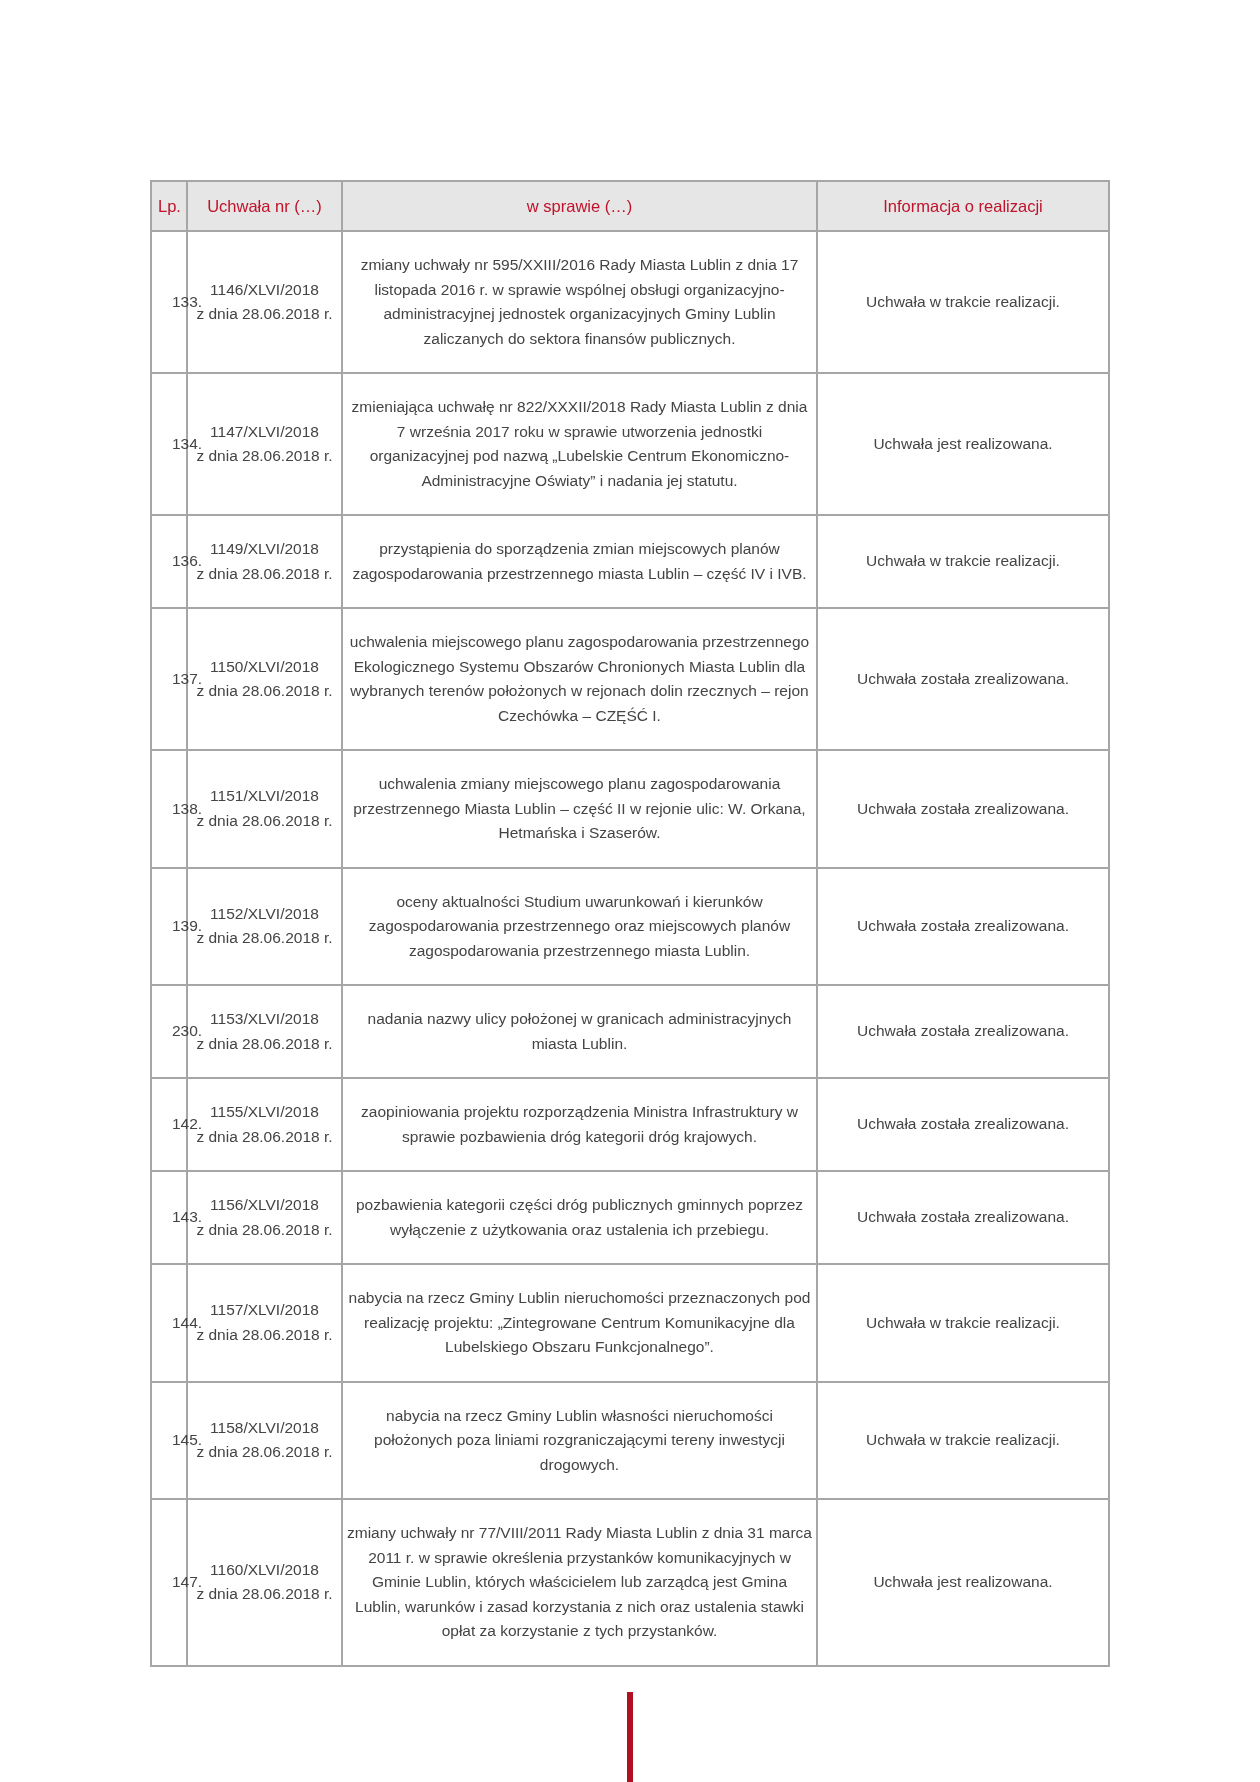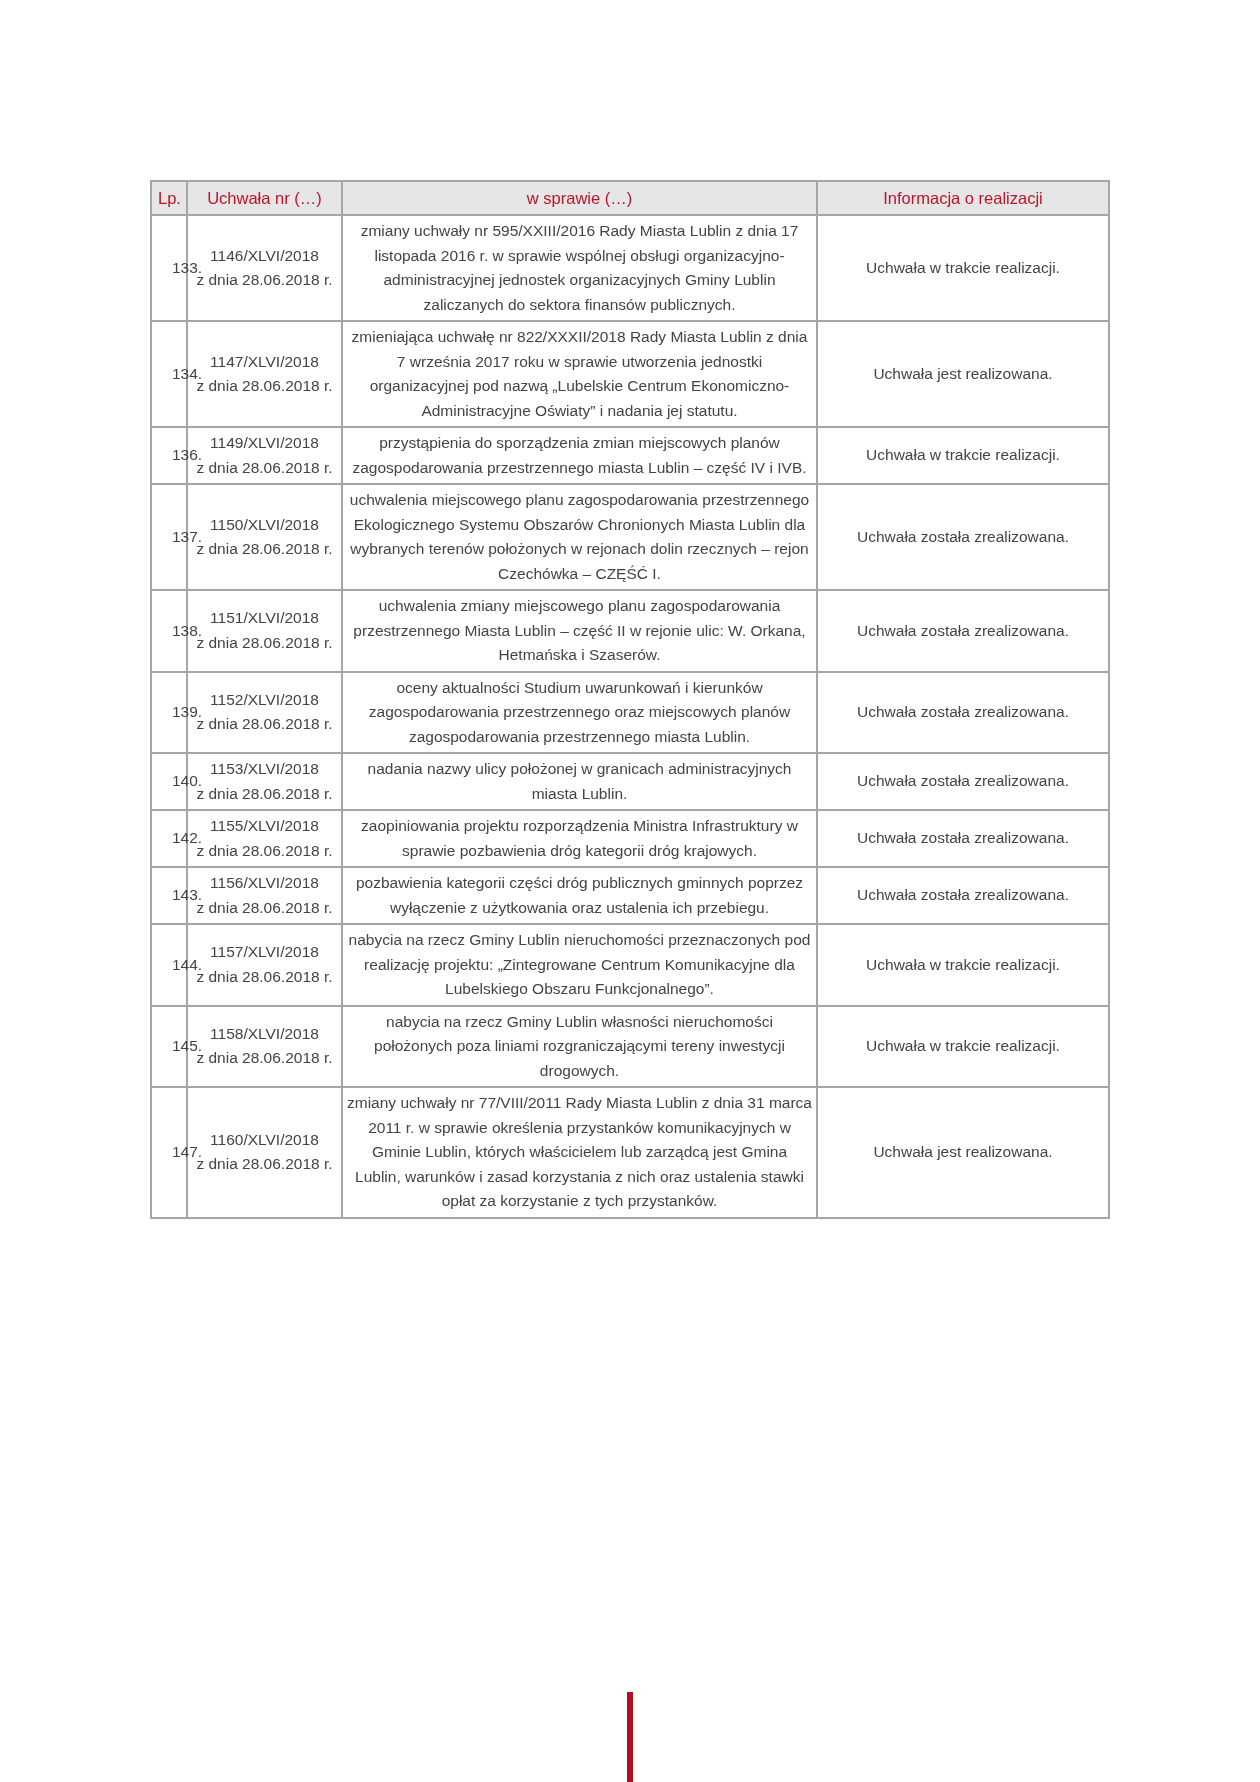--- a/index.html
+++ b/index.html
@@ -13,29 +13,29 @@
     border-collapse: collapse; table-layout: fixed;
     font-size: 15.5px; line-height: 24.5px;
   }
   .doc-table th, .doc-table td {
     border: 2px solid #a6a6a6;
     text-align: center; vertical-align: middle;
     padding: 3px 6px;
   }
   .doc-table th {
     background: #e6e6e6; color: #c0122a; font-weight: normal;
-    height: 32px; padding: 0 6px; font-size: 16.5px;
+    height: 32px; padding: 8px 6px; font-size: 16.5px;
   }
   .doc-table td { color: #444; }
   .col-lp { width: 36px; }
   .col-nr { width: 155px; }
   .col-spr { width: 475px; }
   .col-info { width: auto; }
   .doc-table td.cell-lp { padding: 3px 20px; }
-  .doc-table td.cell-desc { padding: 3px 4px; }
+  .doc-table td.cell-desc { padding: 21px 4px; }
   .nr-line { display: block; }
   .page-bar {
     position: absolute; left: 627px; top: 1692px; width: 6px; height: 90px;
     background: #b0101f;
   }
   .page-number {
     position: absolute; left: 642px; top: 1787px;
     font-size: 21px; color: #8c2533;
   }
 </style>
@@ -106,21 +106,21 @@
       <tr>
         <td class="cell-lp">139.</td>
         <td>
           <span class="nr-line">1152/XLVI/2018</span>
           <span class="nr-line">z dnia 28.06.2018 r.</span>
         </td>
         <td class="cell-desc">oceny aktualności Studium uwarunkowań i kierunków zagospodarowania przestrzennego oraz miejscowych planów zagospodarowania przestrzennego miasta Lublin.</td>
         <td>Uchwała została zrealizowana.</td>
       </tr>
       <tr>
-        <td class="cell-lp">140.</td>
+        <td class="cell-lp">230.</td>
         <td>
           <span class="nr-line">1153/XLVI/2018</span>
           <span class="nr-line">z dnia 28.06.2018 r.</span>
         </td>
         <td class="cell-desc">nadania nazwy ulicy położonej w granicach administracyjnych miasta Lublin.</td>
         <td>Uchwała została zrealizowana.</td>
       </tr>
       <tr>
         <td class="cell-lp">142.</td>
         <td>

